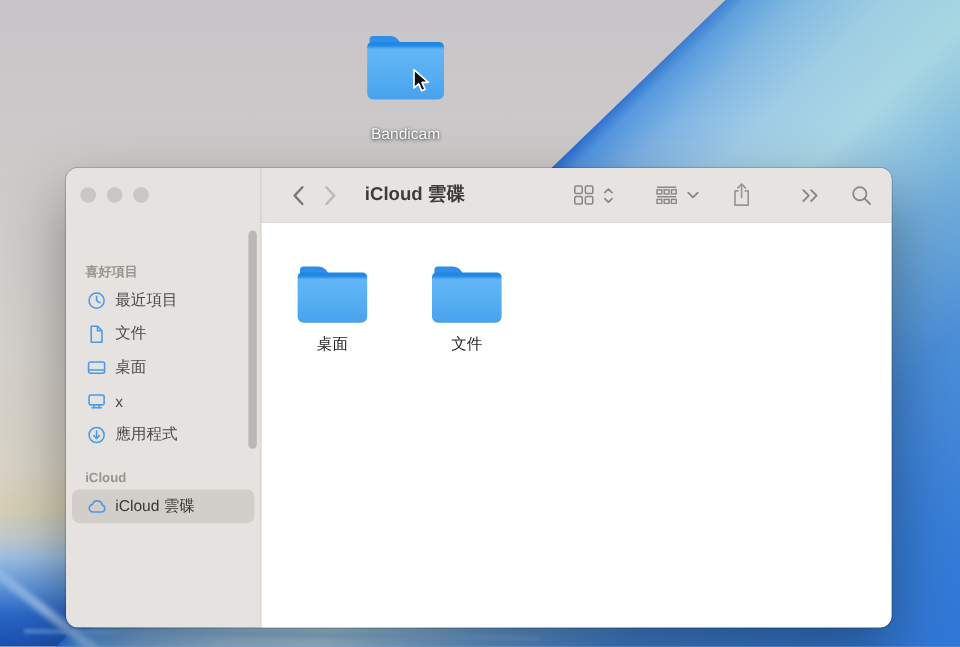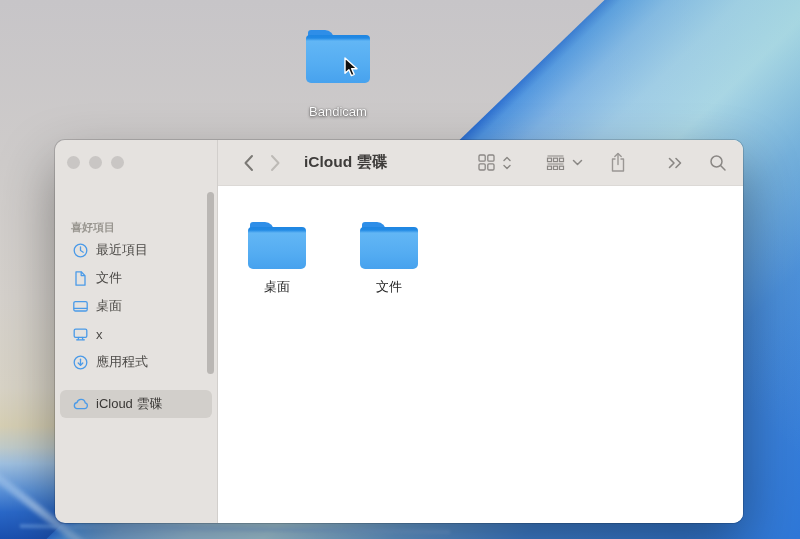--- a/index.html
+++ b/index.html
@@ -172,20 +172,21 @@
                 <circle cx="8.5" cy="8.5" r="6.3"></circle>
                 <path d="M8.5 5.2 V11"></path>
                 <path d="M6.2 9 L8.5 11.4 L10.8 9"></path>
               </svg>
           </span>
           <span>應用程式</span>
         </div>
       </div>
 
       <div class="sec">
+        <div class="sec-header">iCloud</div>
         <div class="side-row selected">
           <span class="sicon">
             <svg width="17" height="17" viewBox="0 0 17 17" fill="none" stroke="#4a9ae8" stroke-width="1.3" stroke-linejoin="round">
                 <path d="M4.8 12.6 H12.6 A2.9 2.9 0 0 0 13.2 6.9 A4.2 4.2 0 0 0 5 6.5 A3.1 3.1 0 0 0 4.8 12.6 Z"></path>
               </svg>
           </span>
           <span>iCloud 雲碟</span>
         </div>
       </div>
 

